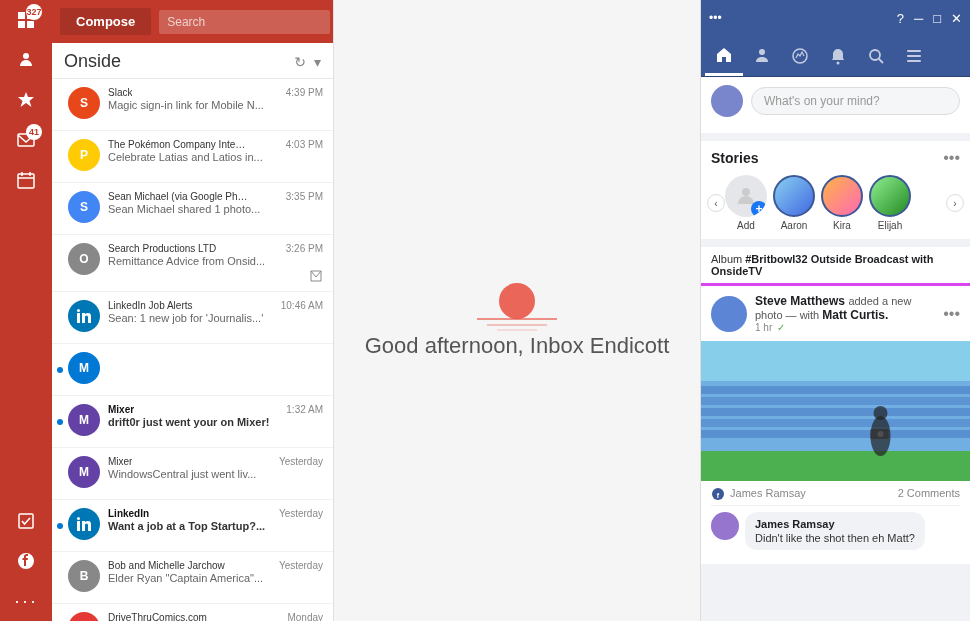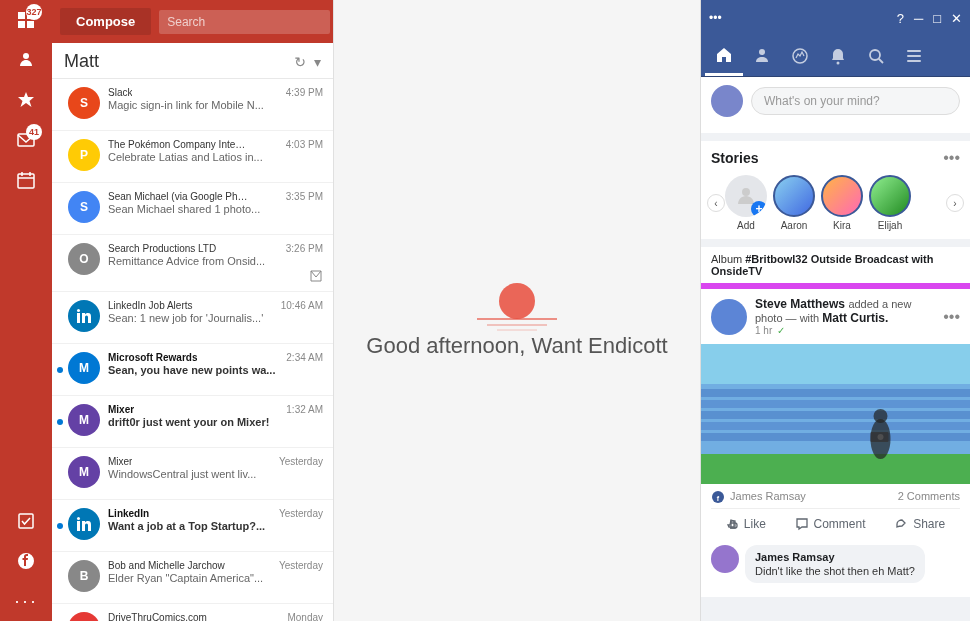--- a/index.html
+++ b/index.html
@@ -286,21 +286,21 @@
       position: absolute;
       bottom: 0; right: 0;
     }
     .story-name { font-size: 10px; color: #444; margin-top: 3px; text-align: center; max-width: 44px; }
 
     .fb-album-bar {
       background: white;
       padding: 6px 10px;
       font-size: 11px;
       color: #333;
-      border-bottom: 6px solid #d946ef;
+      border-bottom: 3px solid #d946ef;
     }
     .fb-album-bar strong { color: #1c1e21; }
 
     .fb-post {
       background: white;
       margin-bottom: 8px;
     }
     .fb-post-header {
       display: flex; align-items: center; padding: 8px 10px; gap: 8px;
     }
@@ -432,21 +432,21 @@
     <span style="color:white;font-size:18px;letter-spacing:2px;">···</span>
   </div>
 </div>
 
 <div class="mail-panel">
   <div class="mail-compose-bar">
     <button class="compose-btn">Compose</button>
     <input class="search-bar" type="text" placeholder="Search" style="">
   </div>
   <div class="inbox-header">
-    <span class="inbox-title">Matt</span>
+    <span class="inbox-title">Onside</span>
     <div class="inbox-actions">
       <span>↻</span>
       <span>▾</span>
     </div>
   </div>
   <div class="mail-list" id="mail-list">
       <div class="mail-item">
 
       <div class="mail-avatar " style="background:#e8471a;">
         S
@@ -522,28 +522,20 @@
           <span class="mail-time">10:46 AM</span>
         </div>
         <div class="mail-preview">Sean: 1 new job for 'Journalis...'</div>
 
       </div>
     </div>
       <div class="mail-item unread">
       <div class="unread-dot"></div>
       <div class="mail-avatar " style="background:#0078d4;">
         M
-      </div>
-      <div class="mail-content">
-        <div class="mail-top-row">
-          <span class="mail-sender">Microsoft Rewards</span>
-          <span class="mail-time">2:34 AM</span>
-        </div>
-        <div class="mail-preview">Sean, you have new points wa...</div>
-
       </div>
     </div>
       <div class="mail-item unread">
       <div class="unread-dot"></div>
       <div class="mail-avatar " style="background:#6441a5;">
         M
       </div>
       <div class="mail-content">
         <div class="mail-top-row">
           <span class="mail-sender">Mixer</span>
@@ -619,21 +611,21 @@
   <svg class="sunrise-svg" width="90" height="70" viewBox="0 0 90 70">
 
     <circle cx="45" cy="38" r="18" fill="#e74c3c" opacity="0.85"></circle>
 
     <line x1="5" y1="56" x2="85" y2="56" stroke="#e74c3c" stroke-width="2" opacity="0.6"></line>
     <line x1="15" y1="62" x2="75" y2="62" stroke="#e74c3c" stroke-width="1.5" opacity="0.4"></line>
     <line x1="25" y1="67" x2="65" y2="67" stroke="#e74c3c" stroke-width="1" opacity="0.3"></line>
 
     <rect x="0" y="38" width="90" height="32" fill="white" opacity="0.0"></rect>
   </svg>
-  <span class="greeting-text">Good afternoon, Want Endicott</span>
+  <span class="greeting-text">Good afternoon, Inbox Endicott</span>
 </div>
 
 <div class="fb-panel">
 
   <div class="fb-topbar">
     <div class="fb-topbar-dots">
       <span style="color:white;font-size:12px;">•••</span>
     </div>
     <div class="fb-topbar-right">
       <span>?</span>
@@ -773,42 +765,20 @@
         <div class="fb-post-stats">
           <div class="fb-post-author">
             <svg width="14" height="14" viewBox="0 0 14 14" style="vertical-align:middle;margin-right:2px;">
               <circle cx="7" cy="7" r="6" fill="#3b5998"></circle>
               <text x="7" y="10.5" text-anchor="middle" font-size="7" fill="white" font-weight="bold">f</text>
             </svg>
             <span>James Ramsay</span>
           </div>
           <span>2 Comments</span>
         </div>
-        <div class="fb-post-actions-row">
-          <div class="fb-action-btn">
-            <svg width="14" height="14" viewBox="0 0 14 14" fill="none" stroke="#606770" stroke-width="1.3">
-              <path d="M2 8h2l1-5 3 1v6H3z"></path>
-                <rect x="5" y="4" width="4" height="7" rx="0"></rect>
-              <path d="M5 6h4c1 0 2 .8 2 2v1c0 1-.9 2-2 2H4"></path>
-            </svg>
-            <span>Like</span>
-          </div>
-          <div class="fb-action-btn">
-            <svg width="14" height="14" viewBox="0 0 14 14" fill="none" stroke="#606770" stroke-width="1.3">
-              <path d="M2 2h10v8H7l-3 2V10H2z"></path>
-            </svg>
-            <span>Comment</span>
-          </div>
-          <div class="fb-action-btn">
-            <svg width="14" height="14" viewBox="0 0 14 14" fill="none" stroke="#606770" stroke-width="1.3">
-              <path d="M2 10V7c0-2.8 3-4 5-4l3 3-3 3c-2 0-4 .5-5 1z"></path>
-            </svg>
-            <span>Share</span>
-          </div>
-        </div>
       </div>
 
       <div class="fb-comment-section">
         <div class="fb-comment">
           <div class="comment-avatar" style="background:#9575cd;"></div>
           <div class="comment-bubble">
             <div class="comment-name">James Ramsay</div>
             <div class="comment-text">Didn't like the shot then eh Matt?</div>
           </div>
         </div>

